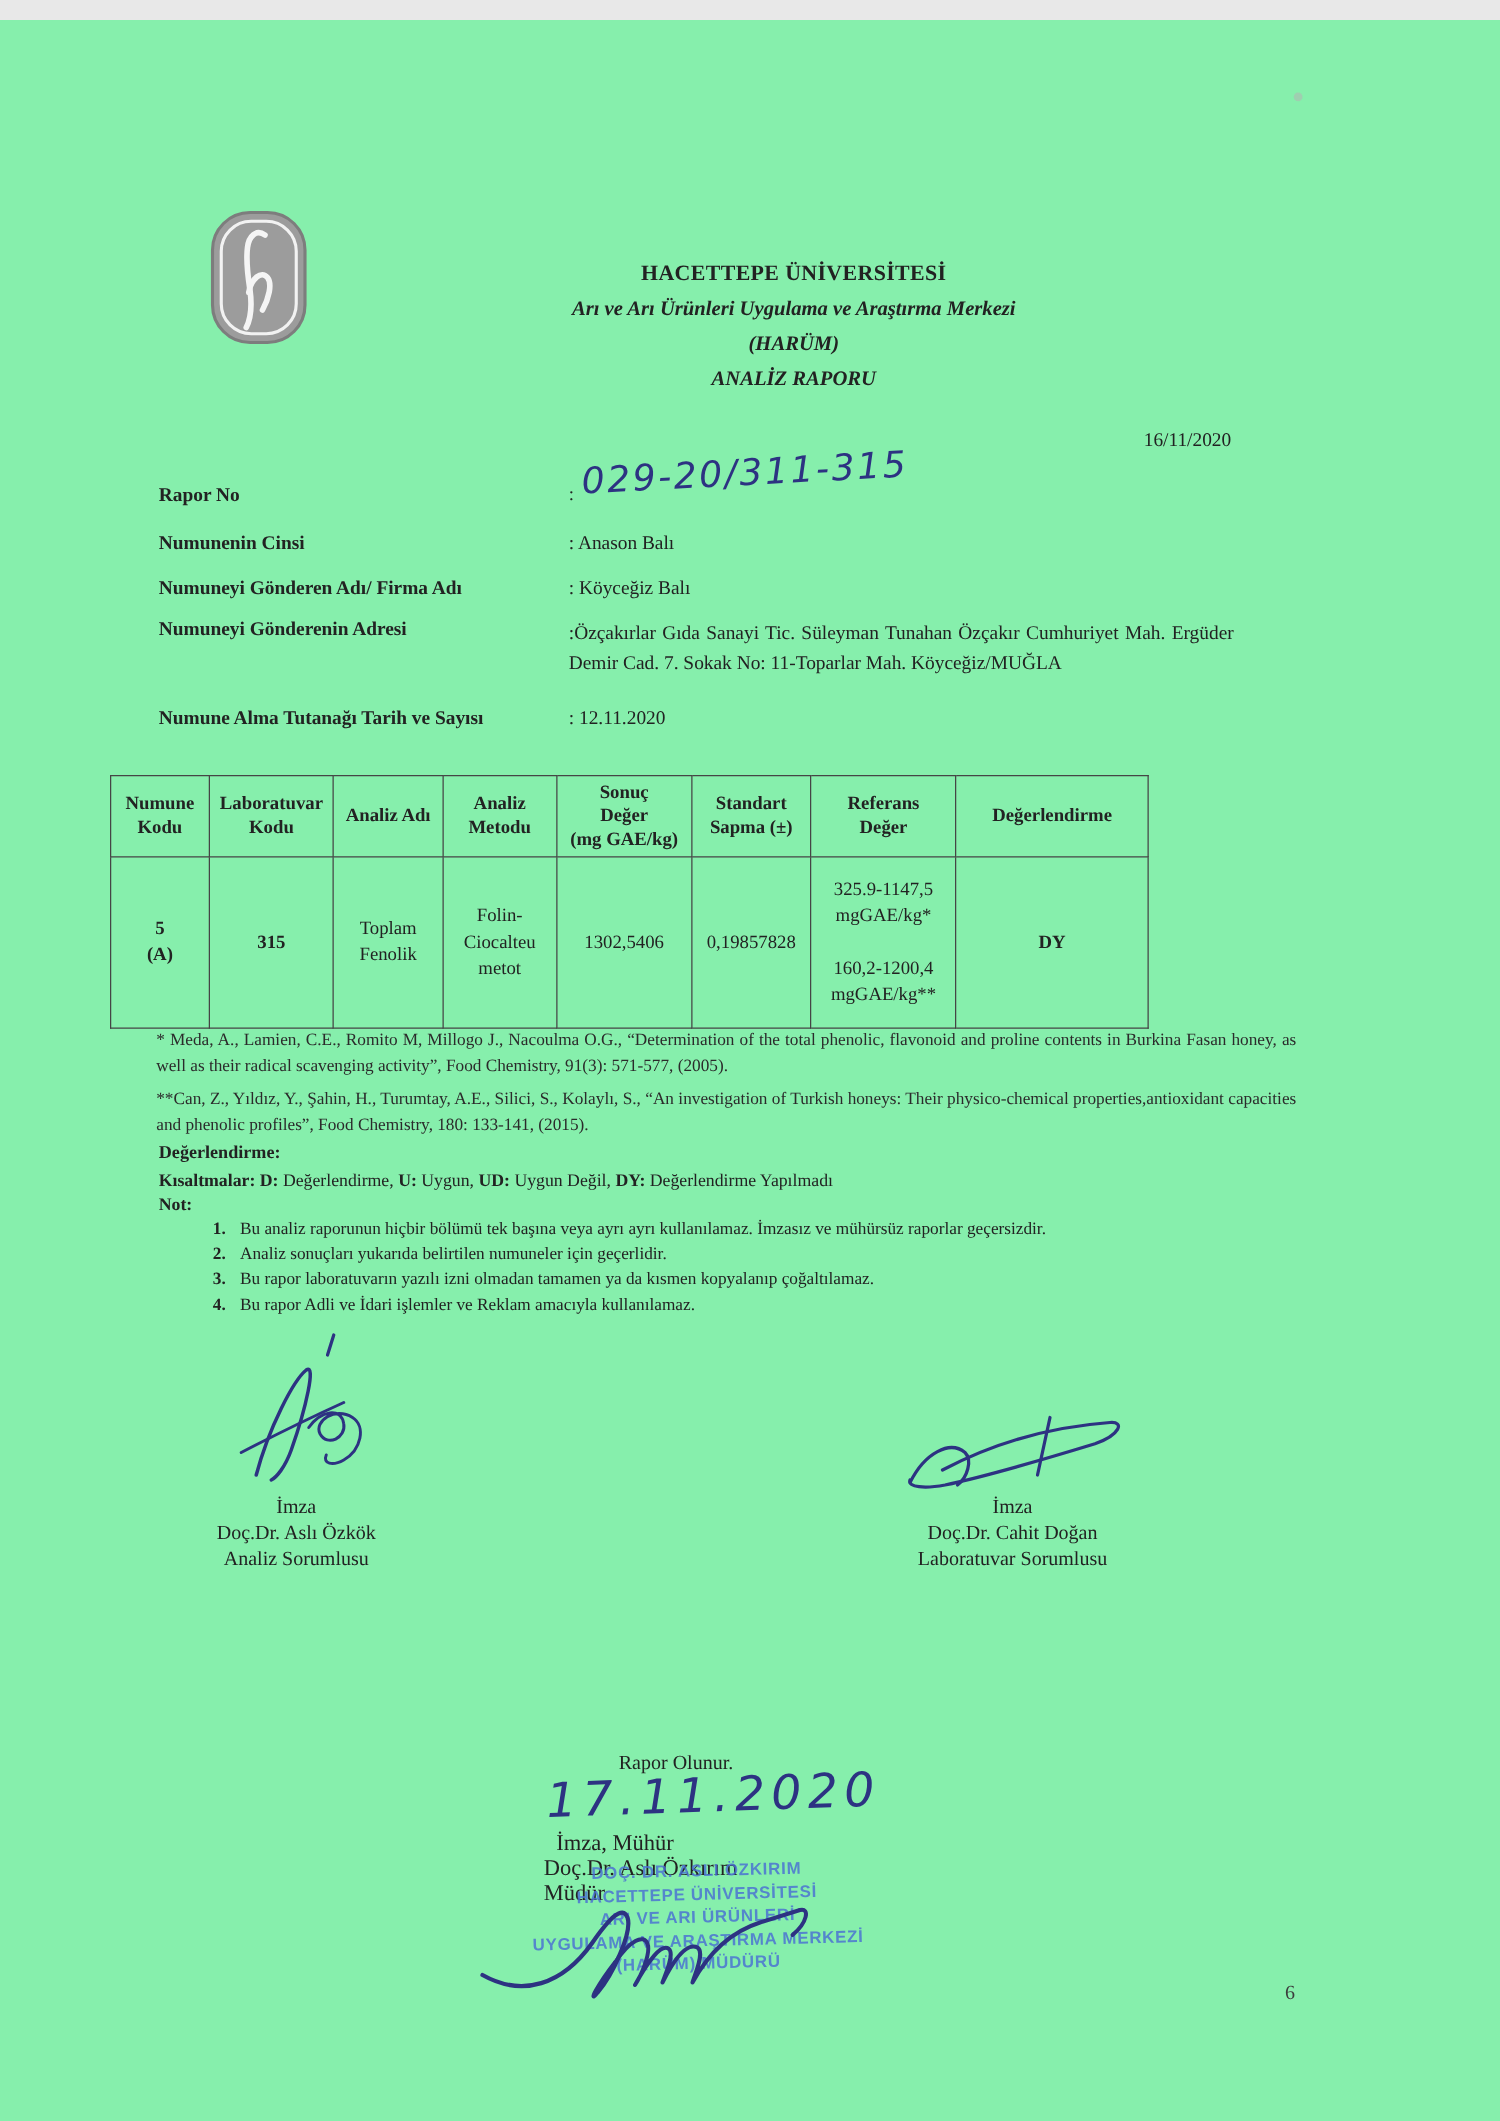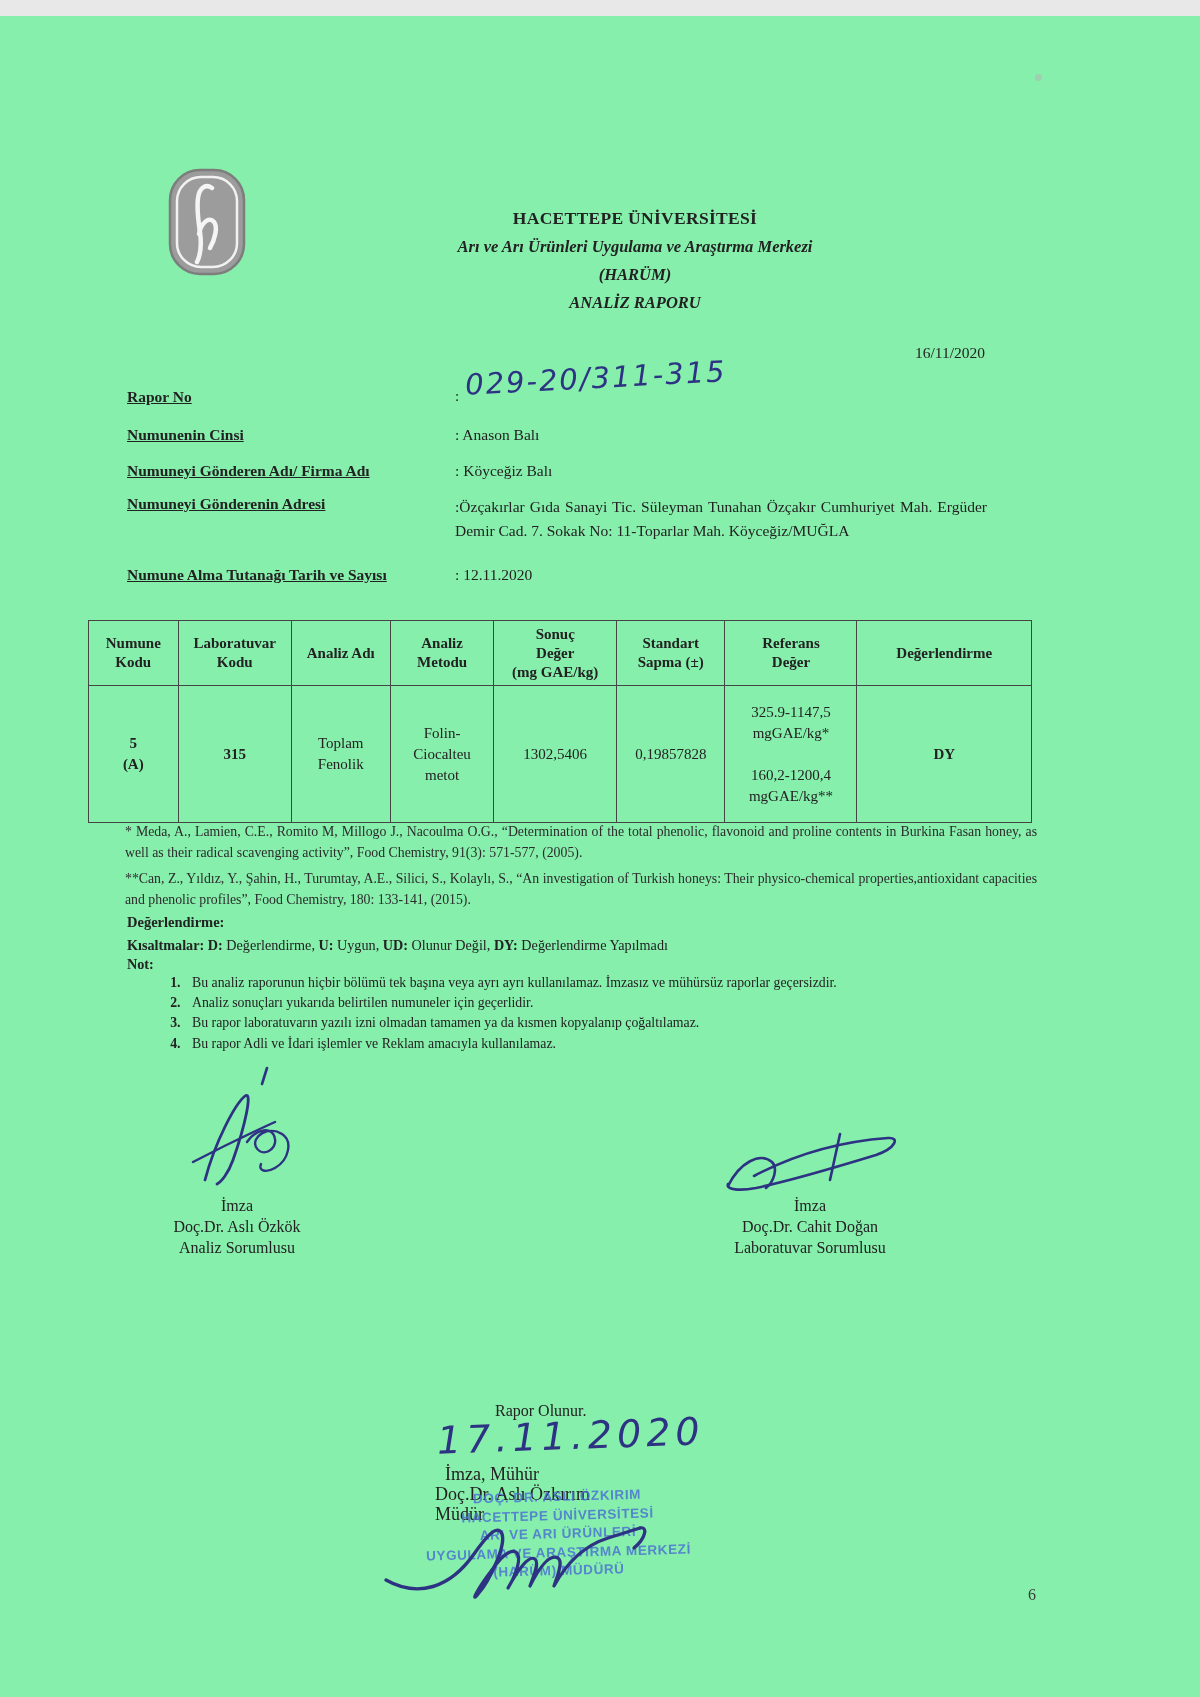--- a/index.html
+++ b/index.html
@@ -11,30 +11,30 @@
     padding-left:36px;
   }
   
   .logo{position:absolute;left:168px;top:152px;width:78px;height:108px;}
   .hdr{position:absolute;left:295px;top:192px;width:680px;text-align:center;}
   .hdr .l1{font-size:17.5px;font-weight:bold;letter-spacing:.3px;}
   .hdr .l2,.hdr .l3,.hdr .l4{font-size:16.5px;font-weight:bold;margin-top:8px;font-style:italic;}
   .date{position:absolute;left:845px;top:328px;width:140px;text-align:right;font-size:15.5px;}
   
   .inforow{position:absolute;left:127px;width:860px;display:flex;font-size:15.5px;}
-  .inforow .lab{width:328px;flex:none;font-weight:bold;text-decoration:underline;}
+  .inforow .lab{width:328px;flex:none;font-weight:bold;}
   .inforow .val{flex:1;}
   .addr .val{text-align:justify;line-height:1.55;width:532px;flex:none;}
   .handwrite{
     position:absolute;font-family:"DejaVu Sans", sans-serif;font-style:italic;
     color:#2d3282;transform:rotate(-3deg);letter-spacing:2px;font-size:29px;
   }
   .colonmark{position:absolute;left:455px;top:372px;font-size:15px;}
   
-  .tablewrap{position:absolute;left:88px;top:604px;width:944px;}
+  .tablewrap{position:absolute;left:88px;top:604px;width:831px;}
   table{border-collapse:collapse;width:100%;table-layout:fixed;}
   th,td{border:1.6px solid #454545;text-align:center;vertical-align:middle;
         padding:4px 5px;white-space:pre-line;}
   th{font-size:15px;font-weight:bold;height:54px;line-height:1.25;}
   td{font-size:15px;height:128px;line-height:1.4;}
   td.b{font-weight:bold;}
   
   .refs{position:absolute;left:125px;top:806px;width:912px;font-size:13.8px;
         line-height:1.5;text-align:justify;color:#2b2b2b;}
   .refs p{margin:0 0 6px 0;}
@@ -171,21 +171,21 @@
   </div>
 
   <div class="evalhead">Değerlendirme:</div>
   <div class="abbrline">
     <b>Kısaltmalar:</b>
     <b>D:</b>
     <span>Değerlendirme, </span>
     <b>U:</b>
     <span>Uygun, </span>
     <b>UD:</b>
-    <span>Olunur Değil, </span>
+    <span>Uygun Değil, </span>
     <b>DY:</b>
     <span>Değerlendirme Yapılmadı</span>
   </div>
   <div class="nothead">Not:</div>
   <ol class="notes">
     <li>Bu analiz raporunun hiçbir bölümü tek başına veya ayrı ayrı kullanılamaz. İmzasız ve mühürsüz raporlar geçersizdir.</li>
     <li>Analiz sonuçları yukarıda belirtilen numuneler için geçerlidir.</li>
     <li>Bu rapor laboratuvarın yazılı izni olmadan tamamen ya da kısmen kopyalanıp çoğaltılamaz.</li>
     <li>Bu rapor Adli ve İdari işlemler ve Reklam amacıyla kullanılamaz.</li>
   </ol>

